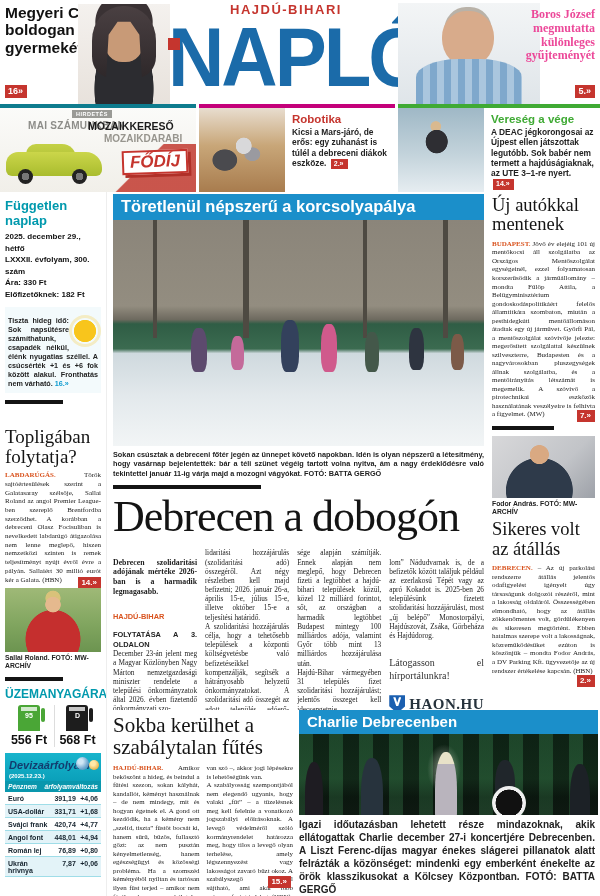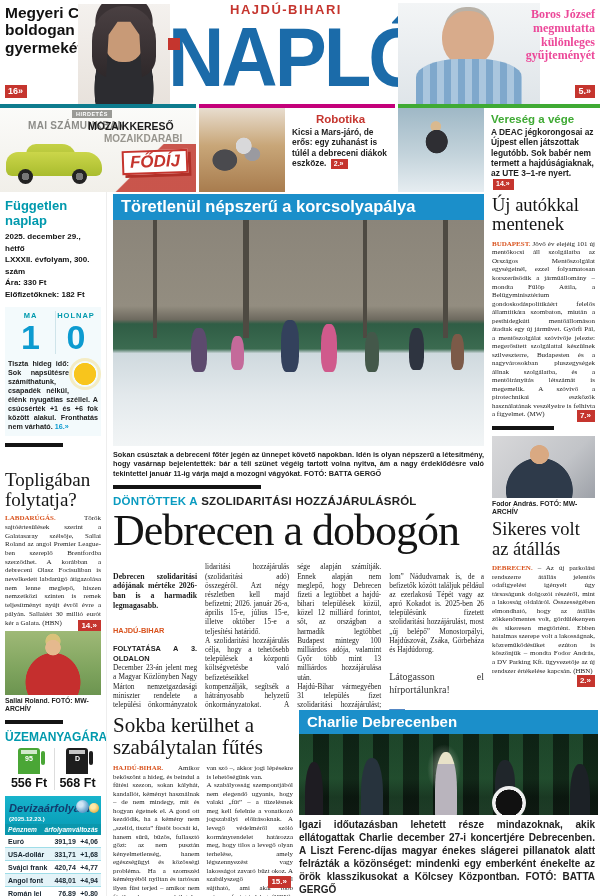--- a/index.html
+++ b/index.html
@@ -74,21 +74,21 @@
       radial-gradient(ellipse at 30% 62%, #4a4a4e 14%, transparent 15%),
       radial-gradient(ellipse at 52% 45%, #d8d8da 12%, transparent 13%),
       radial-gradient(ellipse at 62% 55%, #9a9aa0 10%, transparent 11%),
       linear-gradient(180deg,#e8ddcf 0%,#c8a678 45%,#a87c4e 100%); }
   .photo-hockey { background:
       radial-gradient(ellipse at 45% 40%, #2e2e33 16%, transparent 17%),
       radial-gradient(circle at 44% 22%, #d9b98f 6%, transparent 7%),
       linear-gradient(180deg,#9fb8c6 0%,#c3d3db 55%,#e6edf1 100%); }
   .teaser-txt { padding:5px 6px 0 7px; }
   .teaser-head { font-size:11.5px; font-weight:bold; margin-bottom:2px; }
-  .head-red { color:#c5352e;text-align:center; } .head-green { color:#3faa34; }
+  .head-red { color:#c5352e; } .head-green { color:#3faa34; }
   .teaser-body { font-size:8.4px; font-weight:600; line-height:1.22; color:#222; }
   .teaser-body .ref { font-size:7px; margin-left:2px; }
   
   .main { display:flex; height:704px; }
   .leftcol { width:107px; flex:none; padding:6px 5px 0 5px; border-right:1px solid #eee; overflow:hidden; }
   .rightwrap { flex:1; display:flex; flex-direction:column; }
   .upper { display:flex; height:518px; }
   .center { flex:1; padding:2px 4px 0 6px; overflow:hidden; }
   .rcol { width:112px; flex:none; padding:4px 5px 0 4px; overflow:hidden; }
   .lower { flex:1; display:flex; overflow:hidden; }
@@ -246,30 +246,20 @@
 
     <div class="leftcol">
       <div class="lc-title">Független naplap</div>
       <div class="lc-info">
         <div>2025. december 29., hétfő</div>
         <div>LXXXII. évfolyam, 300. szám</div>
         <div>Ára: 330 Ft</div>
         <div>Előfizetőknek: 182 Ft</div>
       </div>
       <div class="weather">
-        <div class="w-row">
-          <div class="w-cell">
-            <div class="w-label">MA</div>
-            <div class="w-temp">1</div>
-          </div>
-          <div class="w-cell">
-            <div class="w-label">HOLNAP</div>
-            <div class="w-temp">0</div>
-          </div>
-        </div>
         <div class="w-text"><span class="sun"></span><span>Tiszta hideg idő: Sok napsütésre számíthatunk, csapadék nélkül, élénk nyugatias széllel. A csúcsérték +1 és +6 fok között alakul. Fronthatás nem várható. </span><span class="w-ref">16.»</span></div>
       </div>
       <div class="bar"></div>
       <div class="lc-head">Topligában folytatja?</div>
       <div class="small-body"><span class="kick">LABDARÚGÁS.</span><span> Török sajtóértesülések szerint a Galatasaray szélsője, Sallai Roland az angol Premier League-ben szereplő Brentfordba szerződhet. A korábban a debreceni Olasz Focisuliban is nevelkedett labdarúgó átigazolása nem lenne meglepő, hiszen nemzetközi szinten is remek teljesítményt nyújt évről évre a pályán. Sallaiért 30 millió eurót kér a Galata. (HBN)</span>
         <span class="ref">14.»</span></div>
       <div class="photo-sallai"></div>
       <div class="caption">Sallai Roland. FOTÓ: MW-ARCHÍV</div>
       <div class="bar"></div>
       <div class="fuel-title">ÜZEMANYAGÁRAK</div>
@@ -348,23 +338,20 @@
             <div class="skater" style="left:78px; top:108px; width:16px; height:44px; background:#5d4a6e"></div>
             <div class="skater" style="left:118px; top:116px; width:13px; height:34px; background:#c46a9a"></div>
             <div class="skater" style="left:168px; top:100px; width:18px; height:52px; background:#33415c"></div>
             <div class="skater" style="left:208px; top:104px; width:16px; height:48px; background:#d05a8c"></div>
             <div class="skater" style="left:252px; top:112px; width:14px; height:40px; background:#44584a"></div>
             <div class="skater" style="left:296px; top:108px; width:15px; height:42px; background:#2e3440"></div>
             <div class="skater" style="left:338px; top:114px; width:13px; height:36px; background:#7c5a48"></div>
           </div>
           <div class="photo-caption">Sokan csúsztak a debreceni főtér jegén az ünnepet követő napokban. Idén is olyan népszerű a létesítmény, hogy vasárnap bejelentették: bár a téli szünet végéig tartott volna nyitva, ám a nagy érdeklődésre való tekintettel január 11-ig várja majd a mozogni vágyókat. FOTÓ: BATTA GERGŐ</div>
           <div class="bar" style="width:40%"></div>
-          <div class="kicker-line">
-            <span class="kicker-a">DÖNTÖTTEK A</span><span class="kicker-b"> SZOLIDARITÁSI HOZZÁJÁRULÁSRÓL</span>
-          </div>
           <div class="main-head">Debrecen a dobogón</div>
           <div class="cols">
             <div class="col">
               <span class="lead">Debrecen szolidaritási adójának mértéke 2026-ban is a harmadik legmagasabb.</span>
               <span class="region">HAJDÚ-BIHAR</span><br>
               <span class="contin">FOLYTATÁSA A 3. OLDALON</span>
               <span>December 23-án jelent meg a Magyar Közlönyben Nagy Márton nemzetgazdasági miniszter rendelete a települési önkormányzatok által 2026. évben fizetendő önkormányzati szo-</span>
             </div>
             <div class="col">lidaritási hozzájárulás (szolidaritási adó) összegéről. Azt négy részletben kell majd befizetni; 2026. január 26-a, április 15-e, július 15-e, illetve október 15-e a teljesítési határidő.
 A szolidaritási hozzájárulás célja, hogy a tehetősebb települések a központi költségvetésbe való befizetéseikkel kompenzálják, segítsék a hátrányosabb helyzetű önkormányzatokat. A szolidaritási adó összegét az adott település adóerő-képes-</div>

